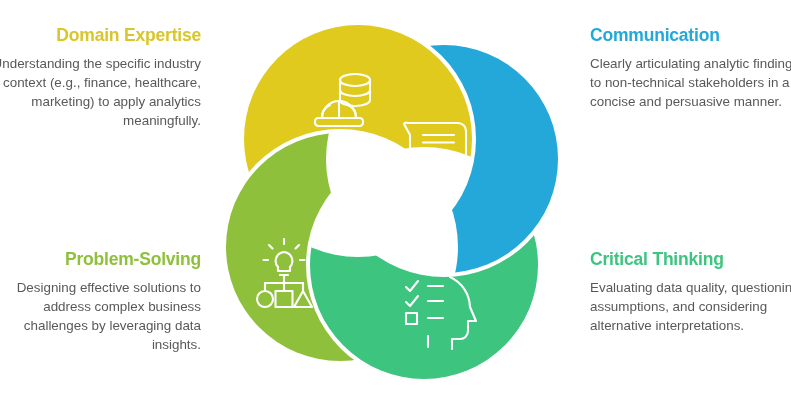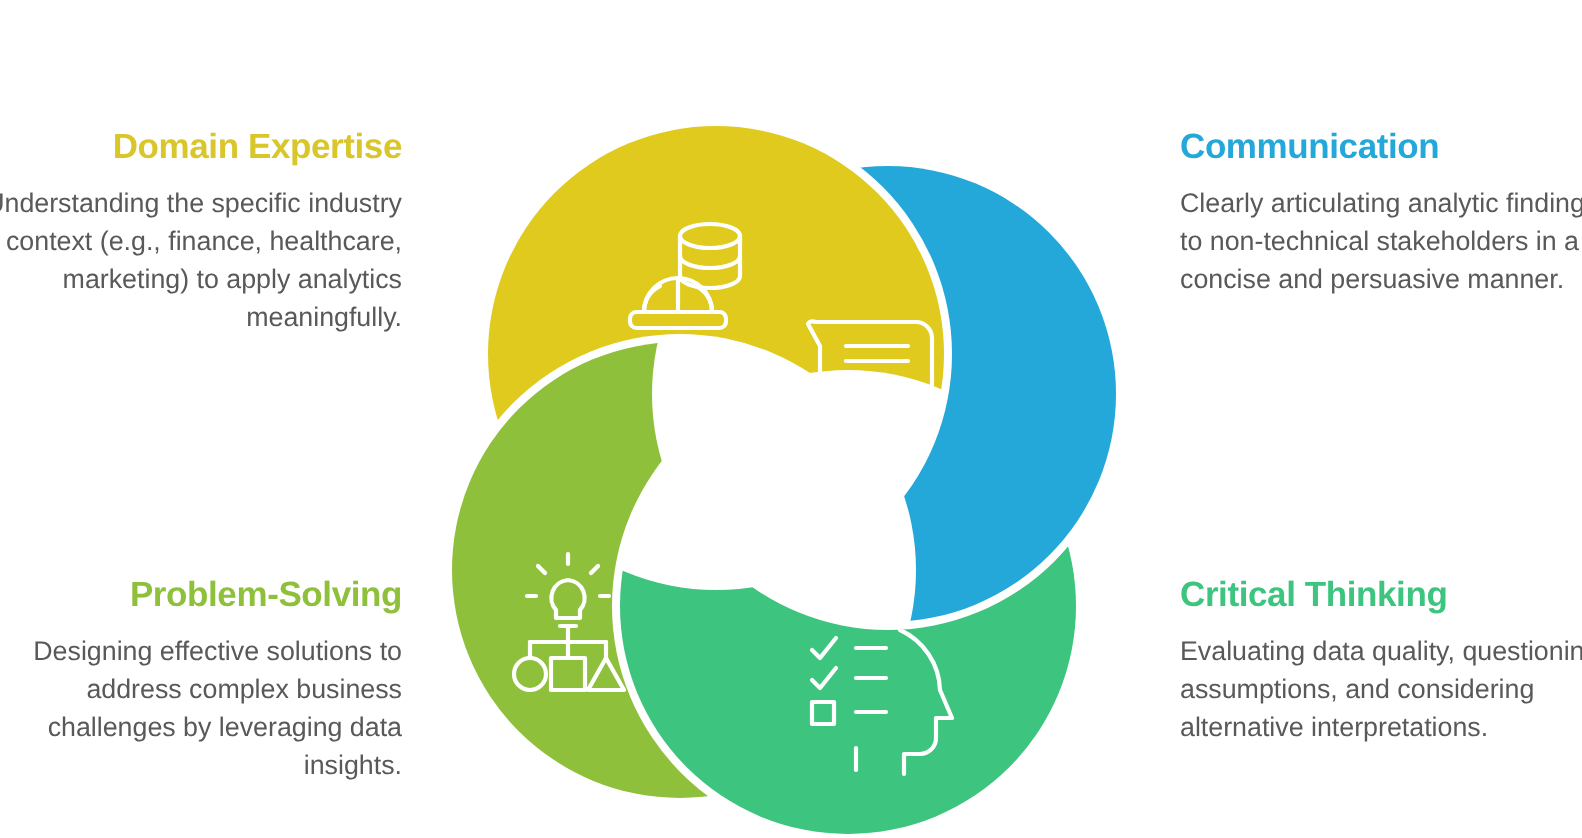--- a/index.html
+++ b/index.html
@@ -3,21 +3,21 @@
 <meta charset="utf-8">
 <style>
   html,body{margin:0;padding:0;}
   body{
     width:791px;height:419px;
     background:#ffffff;
     font-family:"Liberation Sans", sans-serif;
     overflow:hidden;
     position:relative;
   }
-  .stage{position:absolute;inset:0;margin-top:38px;}
+  .stage{position:absolute;inset:0;}
 
   
   .block{position:absolute;width:215px;}
   .block .title{
     font-size:17.5px;
     font-weight:bold;
     letter-spacing:-0.2px;
     margin:0 0 9px 0;
     line-height:1.1;
   }

